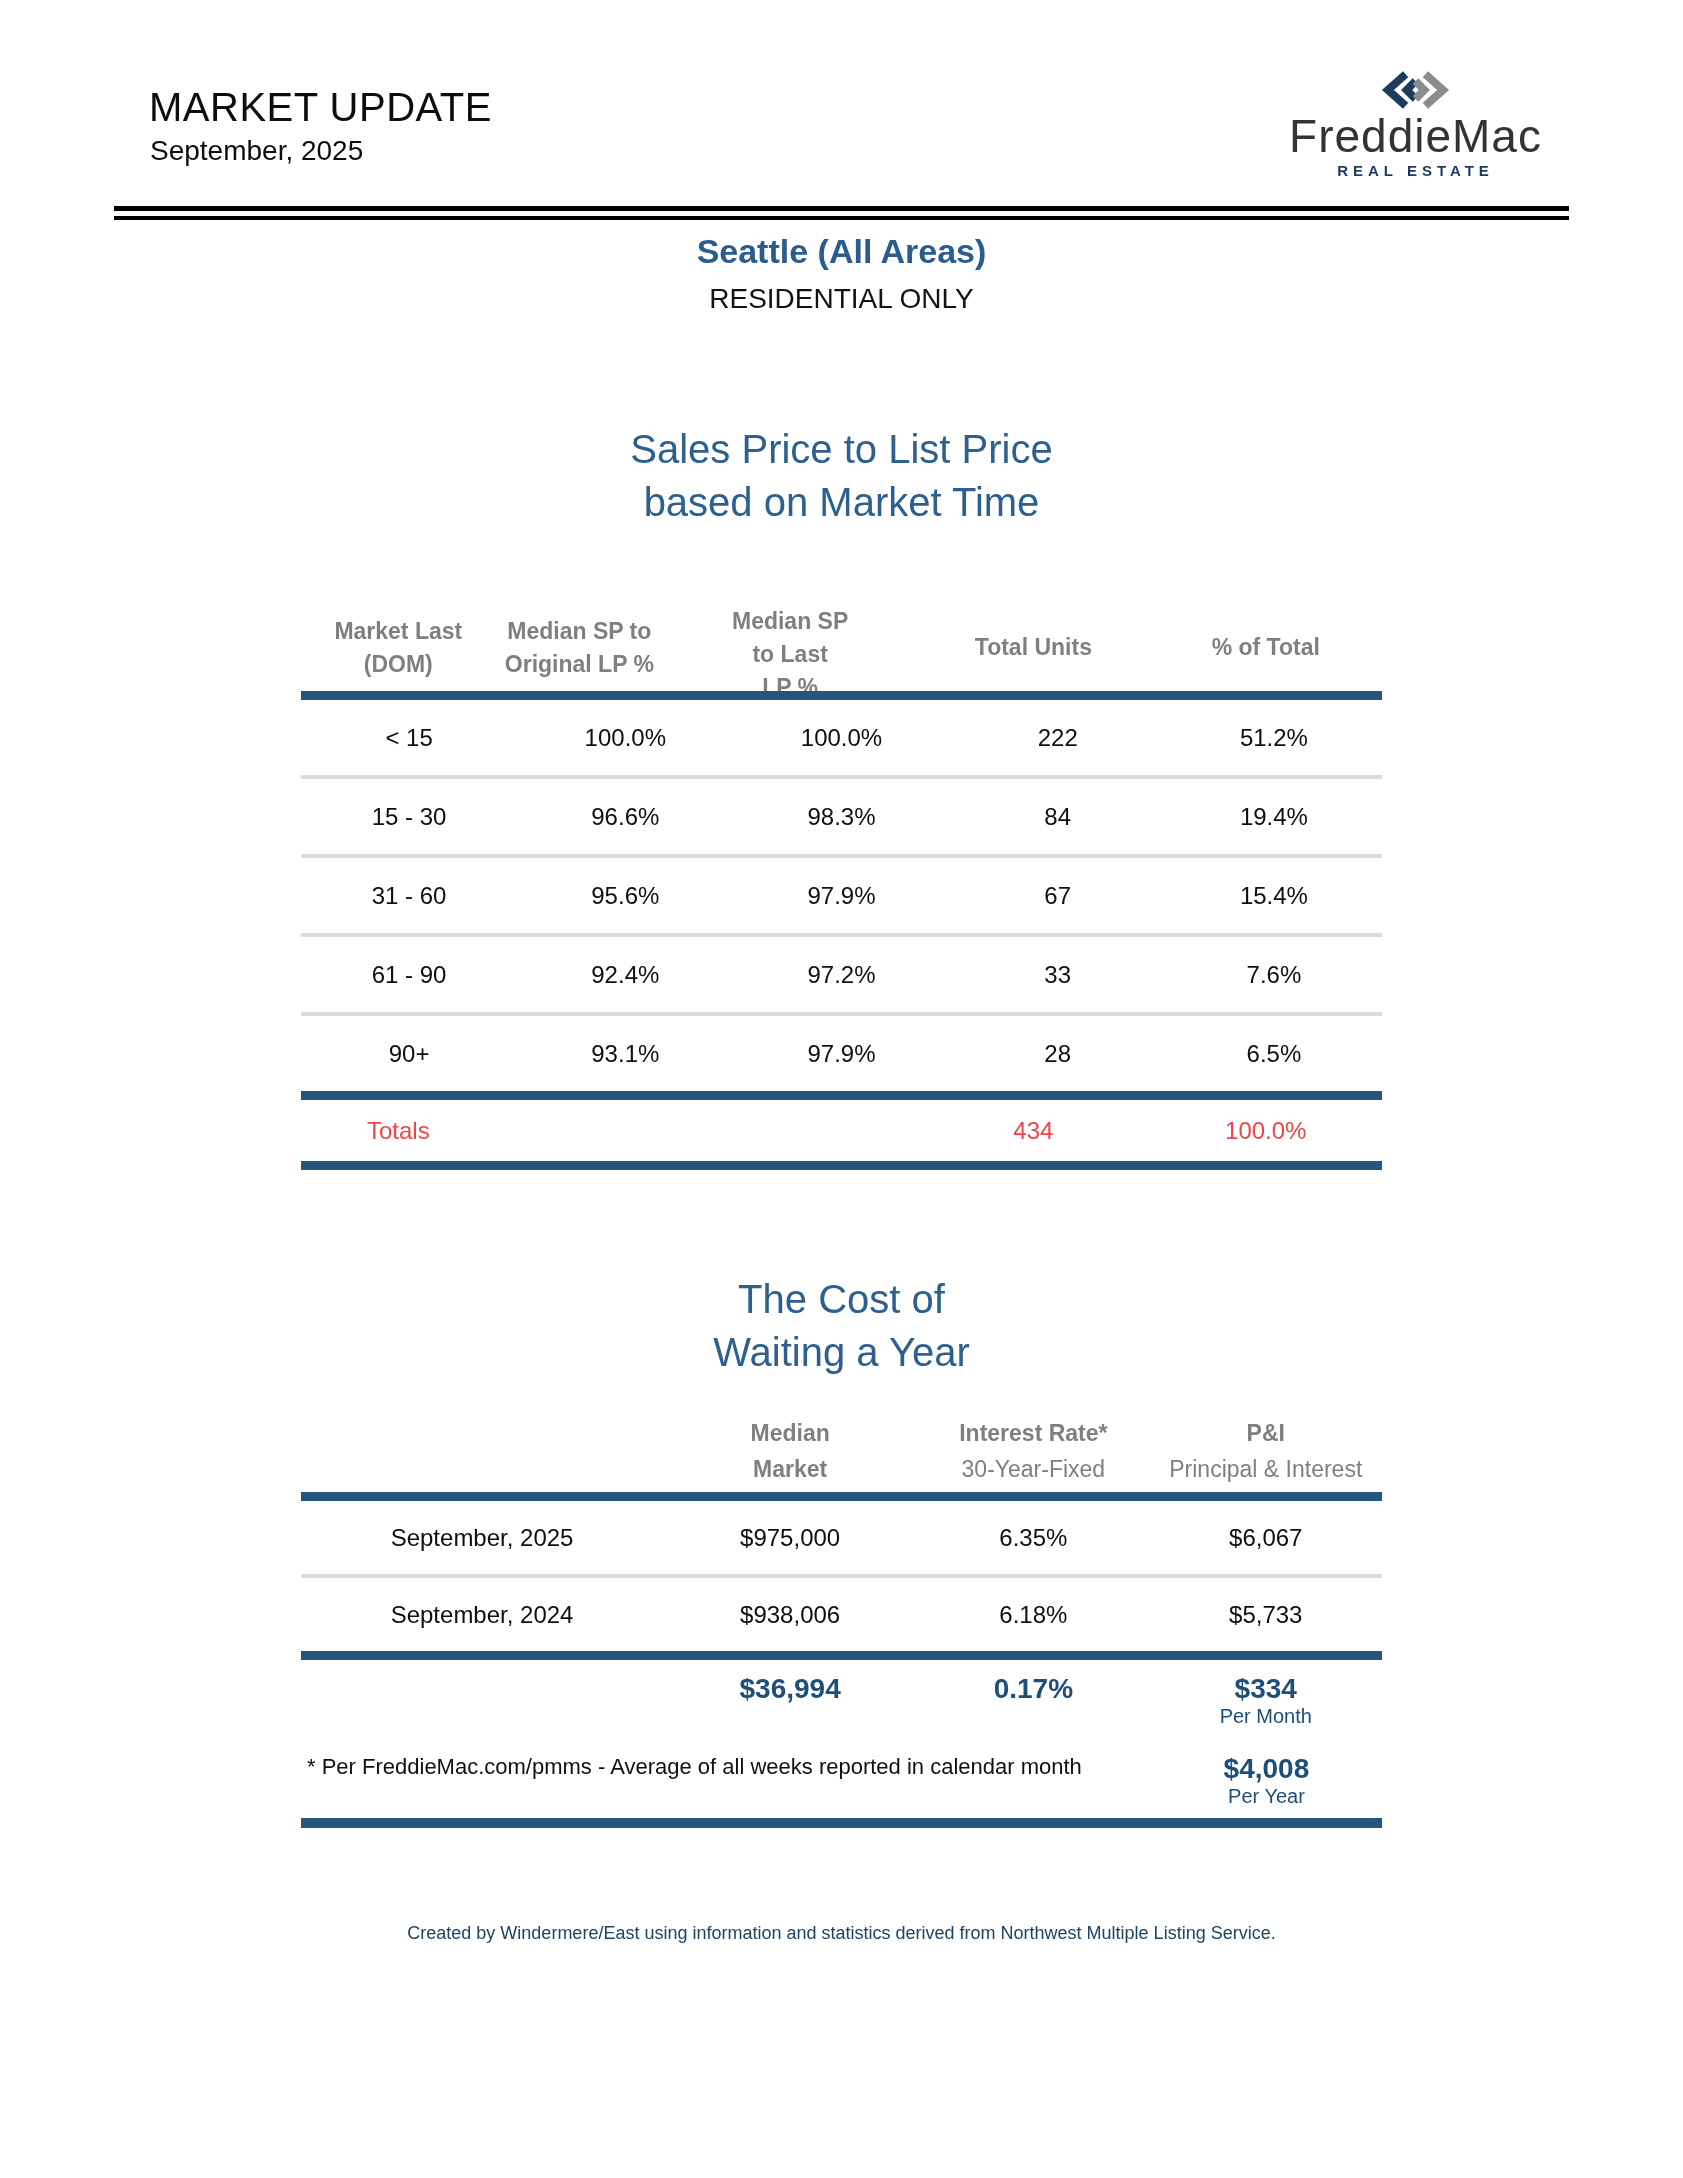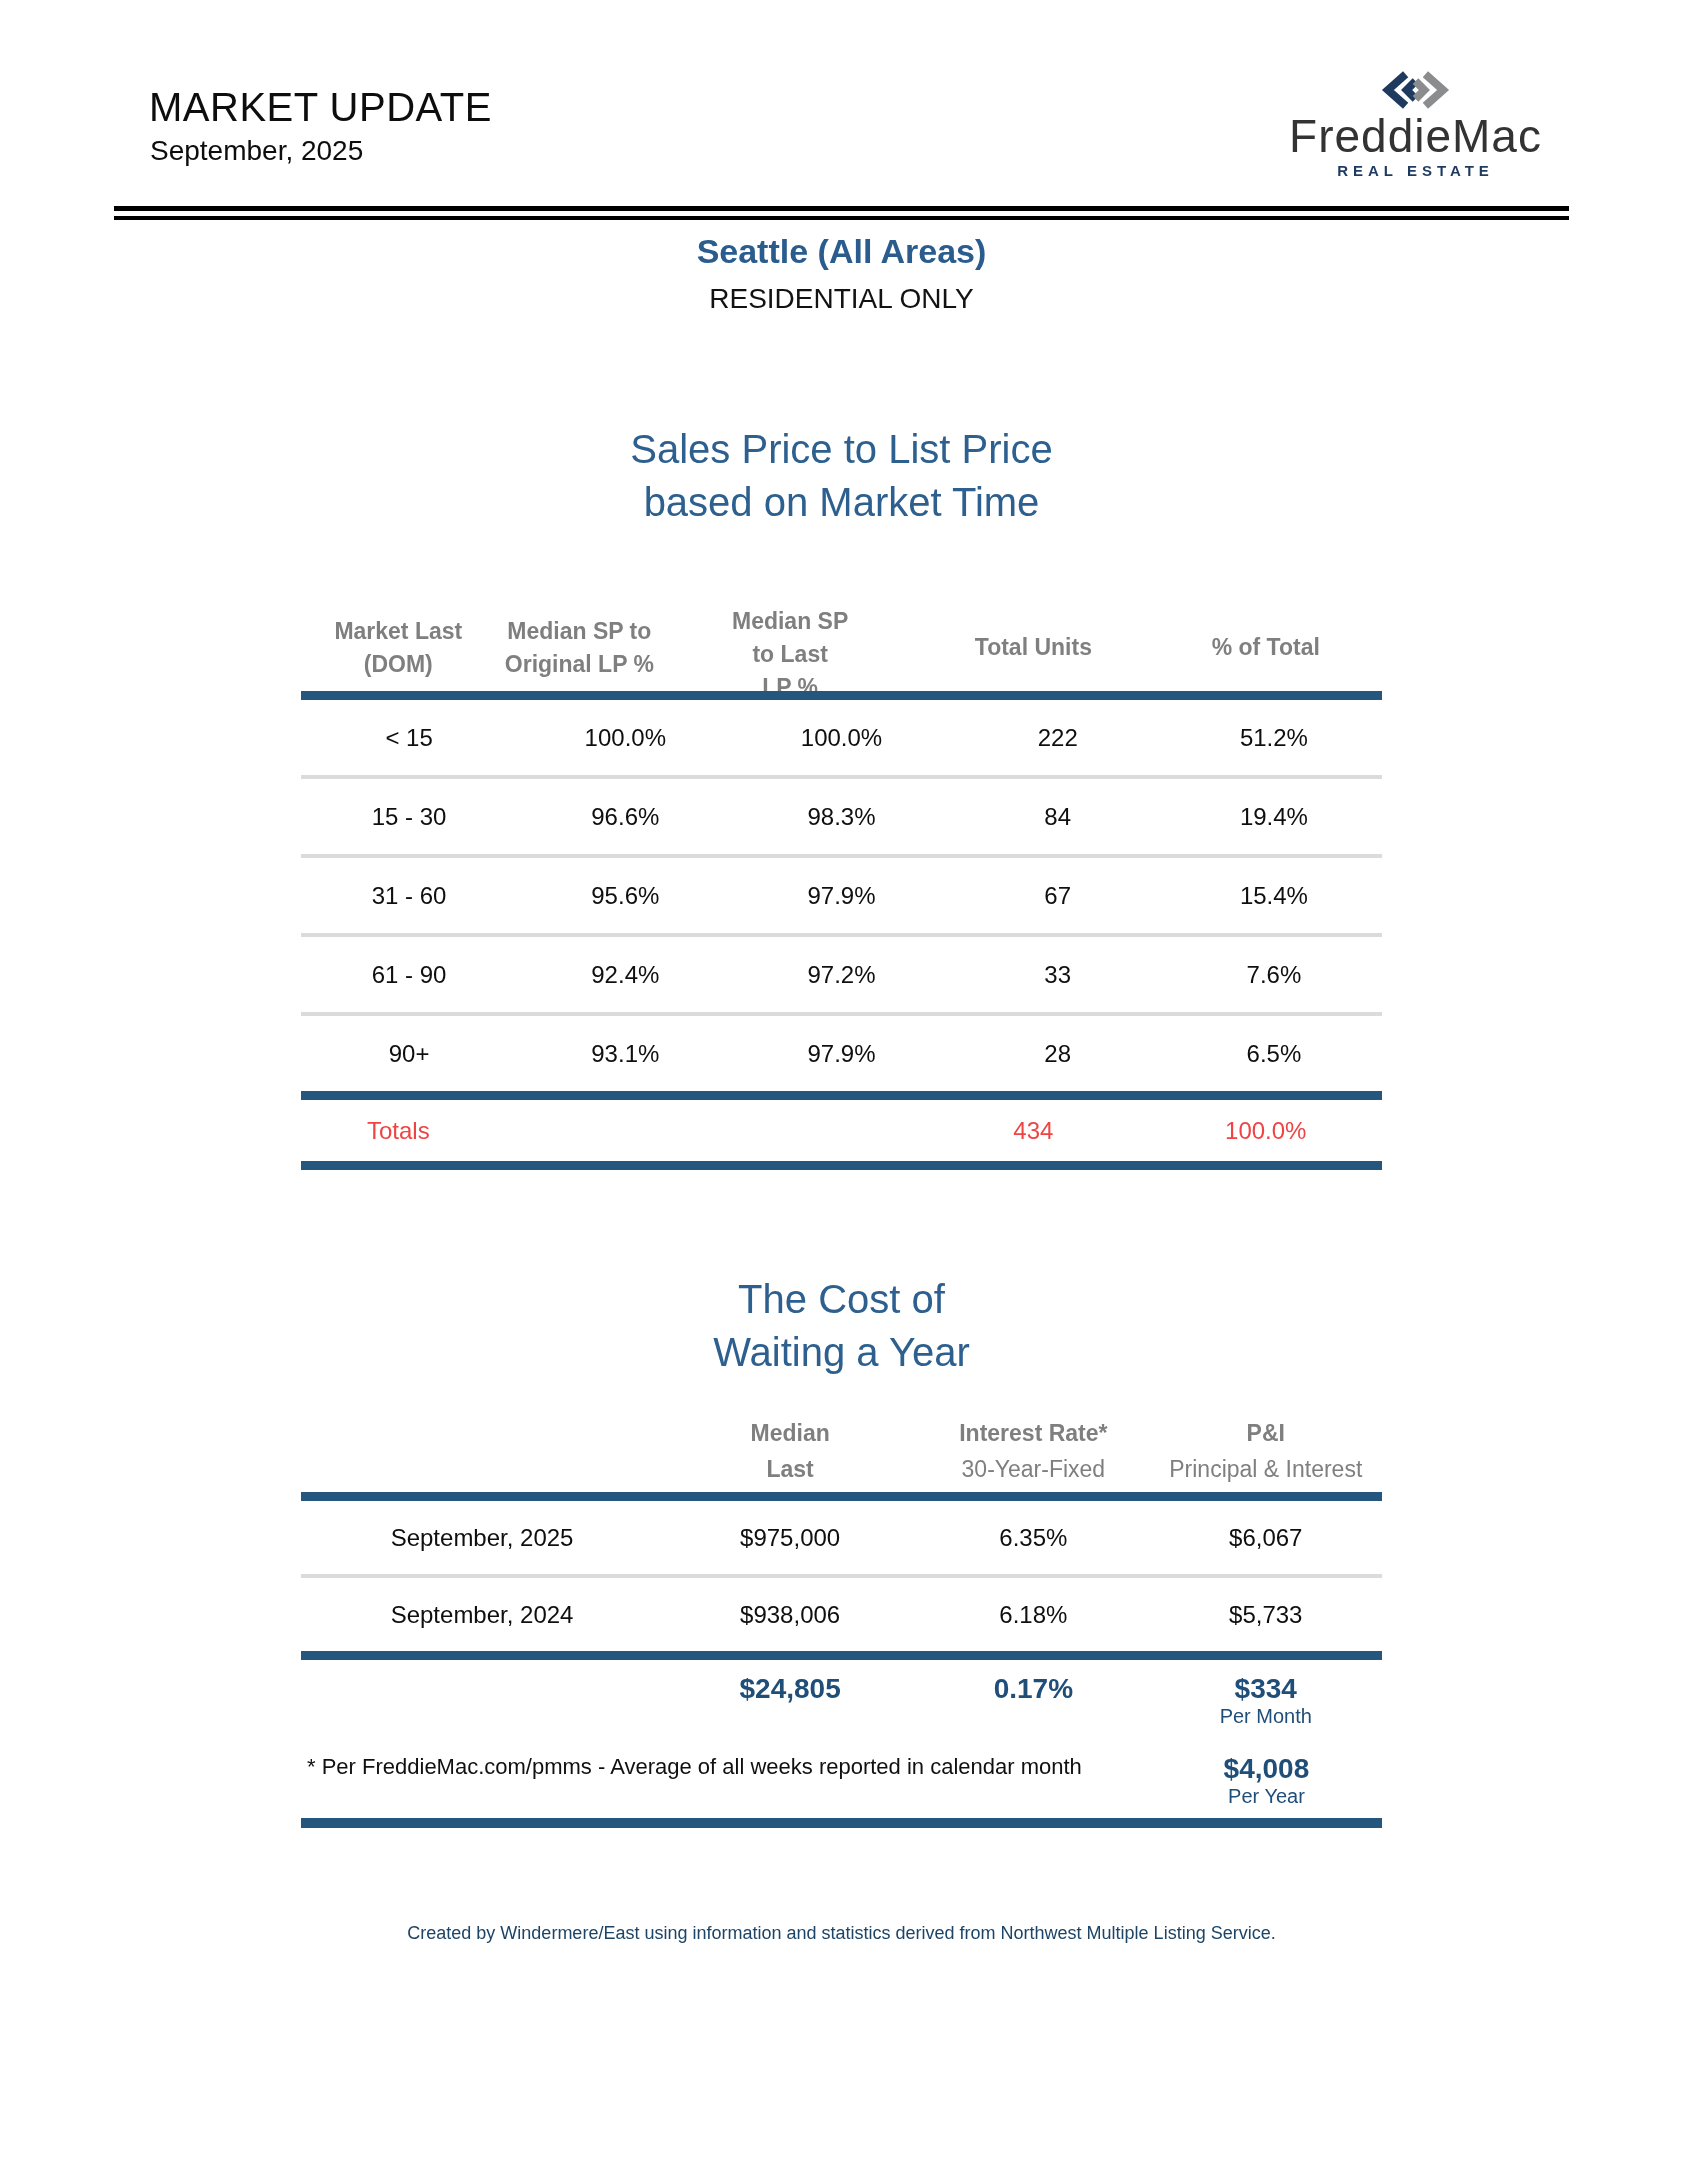--- a/index.html
+++ b/index.html
@@ -176,21 +176,21 @@
   <div class="section-title second">
     <div>The Cost of</div>
     <div>Waiting a Year</div>
   </div>
 
   <div class="tbl t2">
     <div class="flexrow t2-head">
       <div class="cell c2-1"></div>
       <div class="cell c2-2">
         <div class="hb">Median</div>
-        <div class="hb">Last</div>
+        <div class="hb">Market</div>
       </div>
       <div class="cell c2-3">
         <div class="hb">Interest Rate*</div>
         <div>30-Year-Fixed</div>
       </div>
       <div class="cell c2-4">
         <div class="hb">P&amp;I</div>
         <div>Principal &amp; Interest</div>
       </div>
     </div>
@@ -207,21 +207,21 @@
     <div class="flexrow t2-row">
       <div class="cell c2-1">September, 2024</div>
       <div class="cell c2-2">$938,006</div>
       <div class="cell c2-3">6.18%</div>
       <div class="cell c2-4">$5,733</div>
     </div>
     <div class="navy-bar"></div>
 
     <div class="flexrow t2-diff">
       <div class="cell c2-1"></div>
-      <div class="cell c2-2 big">$24,805</div>
+      <div class="cell c2-2 big">$36,994</div>
       <div class="cell c2-3 big">0.17%</div>
       <div class="cell c2-4">
         <div class="big">$334</div>
         <div class="small">Per Month</div>
       </div>
     </div>
 
     <div class="flexrow t2-bottom">
       <div class="c2-1 footnote" style="width:78.5%;">* Per FreddieMac.com/pmms - Average of all weeks reported in calendar month</div>
       <div class="cell c2-4">

